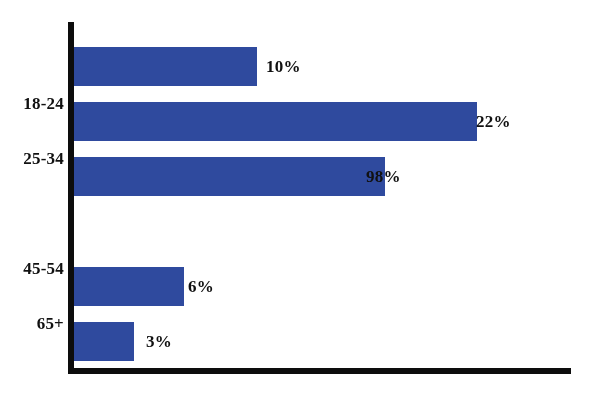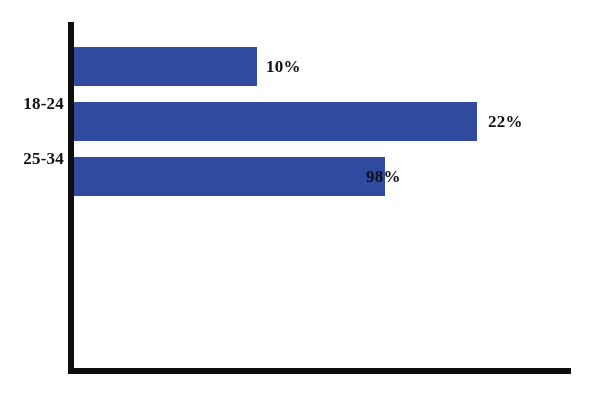--- a/index.html
+++ b/index.html
@@ -86,30 +86,40 @@
   <div id="plot-area">
 
     <div class="bar-row" style="top:47px;">
       <div class="bar" style="width:183px;"></div>
       <div class="bar-value" style="left:266px;">10%</div>
     </div>
 
     <div class="bar-row" style="top:102px;">
       <div class="cat-label" style="top:-8px;">18-24</div>
       <div class="bar" style="width:403px;"></div>
-      <div class="bar-value" style="left:488px;text-align:center;">22%</div>
+      <div class="bar-value" style="left:476px;text-align:center;">22%</div>
     </div>
 
     <div class="bar-row" style="top:157px;">
       <div class="cat-label" style="top:-8px;">25-34</div>
       <div class="bar" style="width:311px;"></div>
       <div class="bar-value" style="left:366px;">98%</div>
     </div>
 
 
+    <div class="bar-row" style="top:267px;">
+      <div class="cat-label" style="top:-8px;">45-54</div>
+      <div class="bar" style="width:110px;"></div>
+      <div class="bar-value" style="left:188px;">6%</div>
+    </div>
 
+    <div class="bar-row" style="top:322px;">
+      <div class="cat-label" style="top:-8px;">65+</div>
+      <div class="bar" style="width:60px;"></div>
+      <div class="bar-value" style="left:146px;">3%</div>
+    </div>
 
   </div>
 
   <div id="y-axis"></div>
   <div id="x-axis"></div>
 
 </div>
 
 </body></html>

